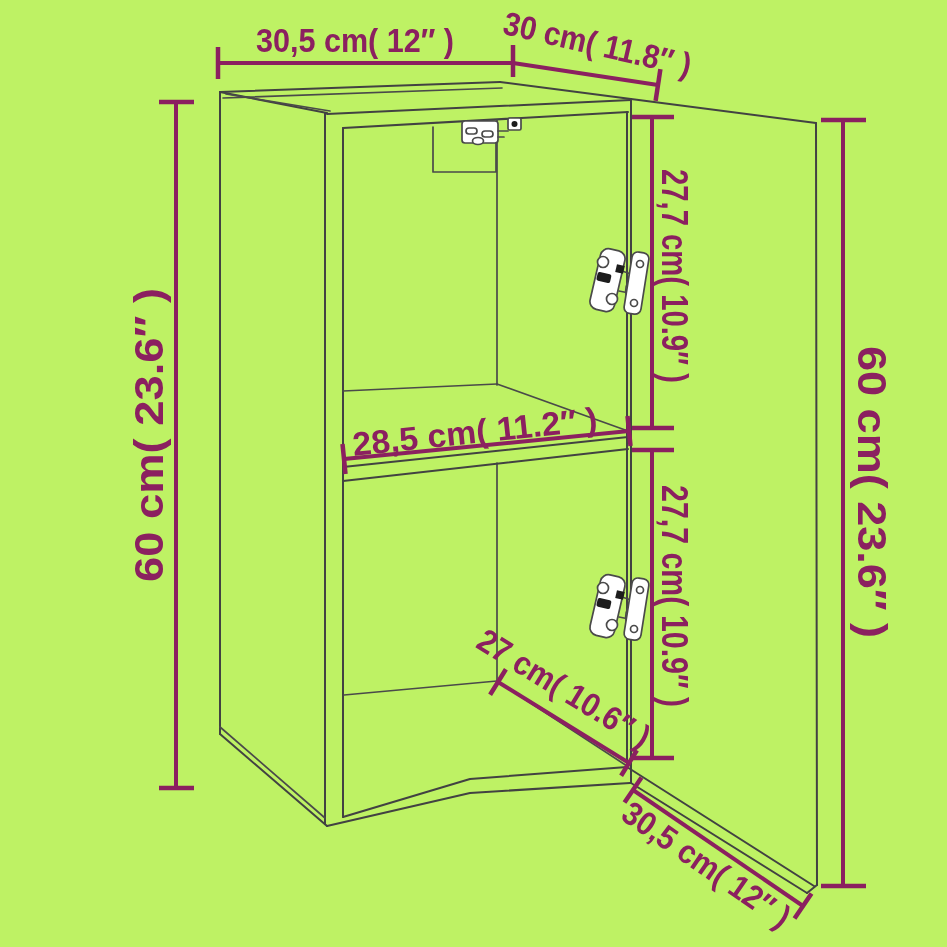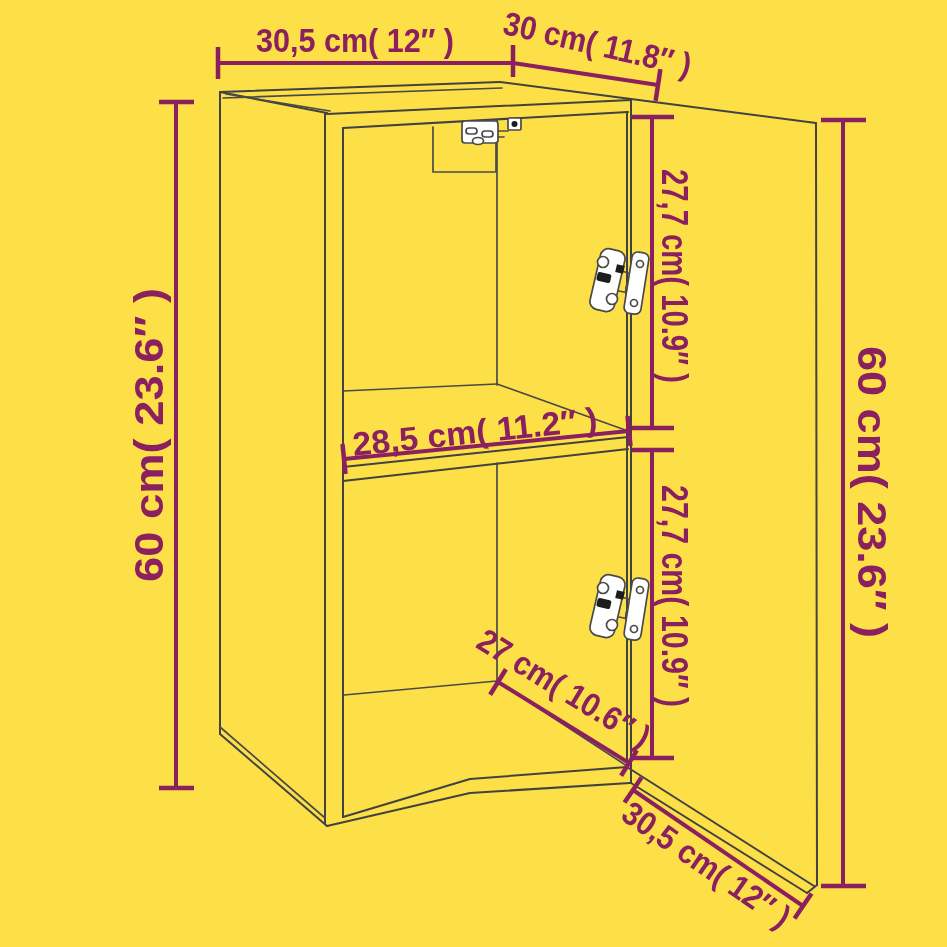--- a/index.html
+++ b/index.html
@@ -1,19 +1,19 @@
 <!DOCTYPE html>
 <html><head>
 <meta charset="utf-8">
 <style>
   html,body{margin:0;padding:0;background:#ffffff;}
   .stage{
     position:relative;
     width:947px;height:947px;
-    background:#fde047;
+    background:#bef264;
     overflow:hidden;
     font-family:"Liberation Sans", sans-serif;
   }
   svg{display:block;}
   .ln{stroke:#424242;stroke-width:2;fill:none;stroke-linecap:round;stroke-linejoin:round;}
   .ln-thin{stroke:#4a4a4a;stroke-width:1.7;fill:none;stroke-linecap:round;stroke-linejoin:round;}
   .fill-white{fill:#ffffff;}
   .hw{fill:#1d1d1d;stroke:none;}
   .dim{stroke:#8b2060;stroke-width:4;fill:none;stroke-linecap:butt;}
   .dim-tick{stroke:#8b2060;stroke-width:4.5;fill:none;stroke-linecap:butt;}

